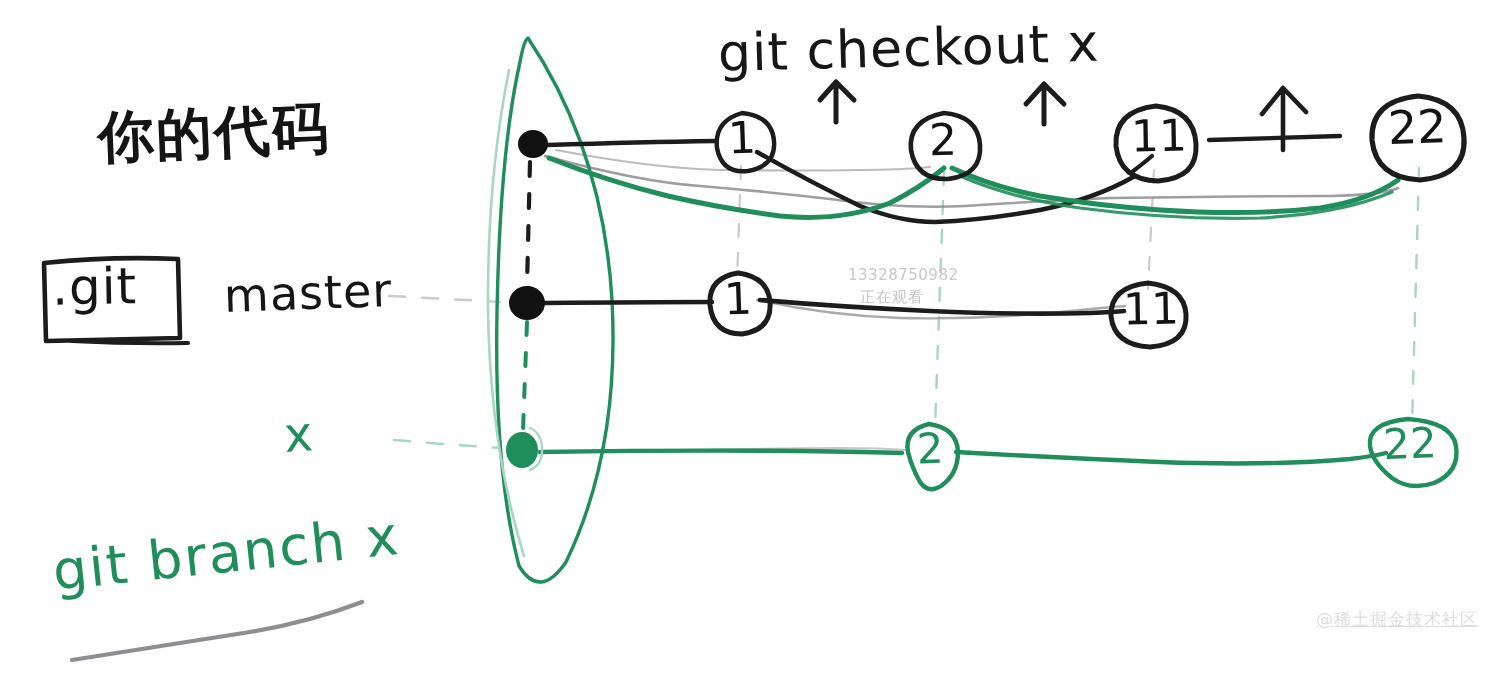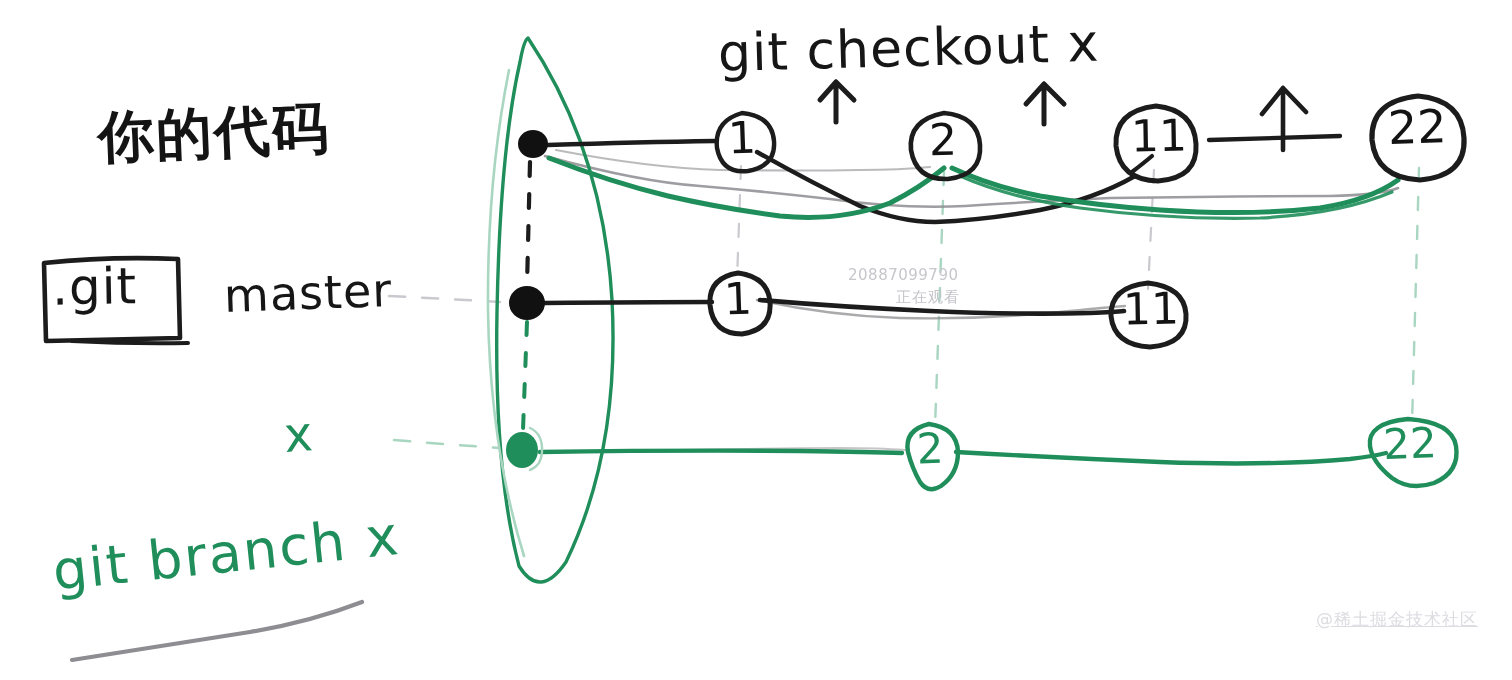--- a/index.html
+++ b/index.html
@@ -57,21 +57,21 @@
     text-align:center;
   }
   .nl-black{color:#131313;}
   .nl-green{color:#1f8e5a;}
 
   .wm{
     position:absolute;white-space:nowrap;pointer-events:none;
     font-family:"DejaVu Sans", sans-serif;
   }
   .wm-phone{left:848px;top:266px;font-size:15px;color:#c6c6cc;letter-spacing:.5px;}
-  .wm-watch{left:860px;top:288px;font-size:15px;color:#c3c3ca;letter-spacing:1px;margin-left:36px;}
+  .wm-watch{left:860px;top:288px;font-size:15px;color:#c3c3ca;letter-spacing:1px;}
   .wm-brand{left:1316px;top:608px;font-size:17px;color:#dcdce1;letter-spacing:1px;text-decoration:underline;}
 </style>
 </head>
 <body>
 
 <div id="stage">
 
   <svg class="layer" viewBox="0 0 1512 680">
 
     <path class="faint-gray" stroke-width="2.5" stroke-dasharray="16 17" d="M389 296 Q 450 299 500 302"></path>
@@ -175,17 +175,17 @@
   <div class="node-label nl-black" style="left:923px;top:114px;width:40px;font-size:44px;transform:rotate(-1deg);">2</div>
   <div class="node-label nl-black" style="left:1131px;top:110px;width:48px;font-size:44px;transform:rotate(-1deg);">11</div>
   <div class="node-label nl-black" style="left:1388px;top:100px;width:58px;font-size:46px;transform:rotate(-2deg);">22</div>
 
   <div class="node-label nl-black" style="left:718px;top:273px;width:40px;font-size:44px;transform:rotate(-2deg);">1</div>
   <div class="node-label nl-black" style="left:1123px;top:283px;width:48px;font-size:44px;transform:rotate(-1deg);">11</div>
 
   <div class="node-label nl-green" style="left:910px;top:424px;width:40px;font-size:42px;transform:rotate(-2deg);">2</div>
   <div class="node-label nl-green" style="left:1382px;top:419px;width:56px;font-size:42px;transform:rotate(-2deg);">22</div>
 
-  <div class="wm wm-phone">20887099790</div>
+  <div class="wm wm-phone">13328750982</div>
   <div class="wm wm-watch">正在观看</div>
   <div class="wm wm-brand">@稀土掘金技术社区</div>
 
 </div>
 
 </body></html>

